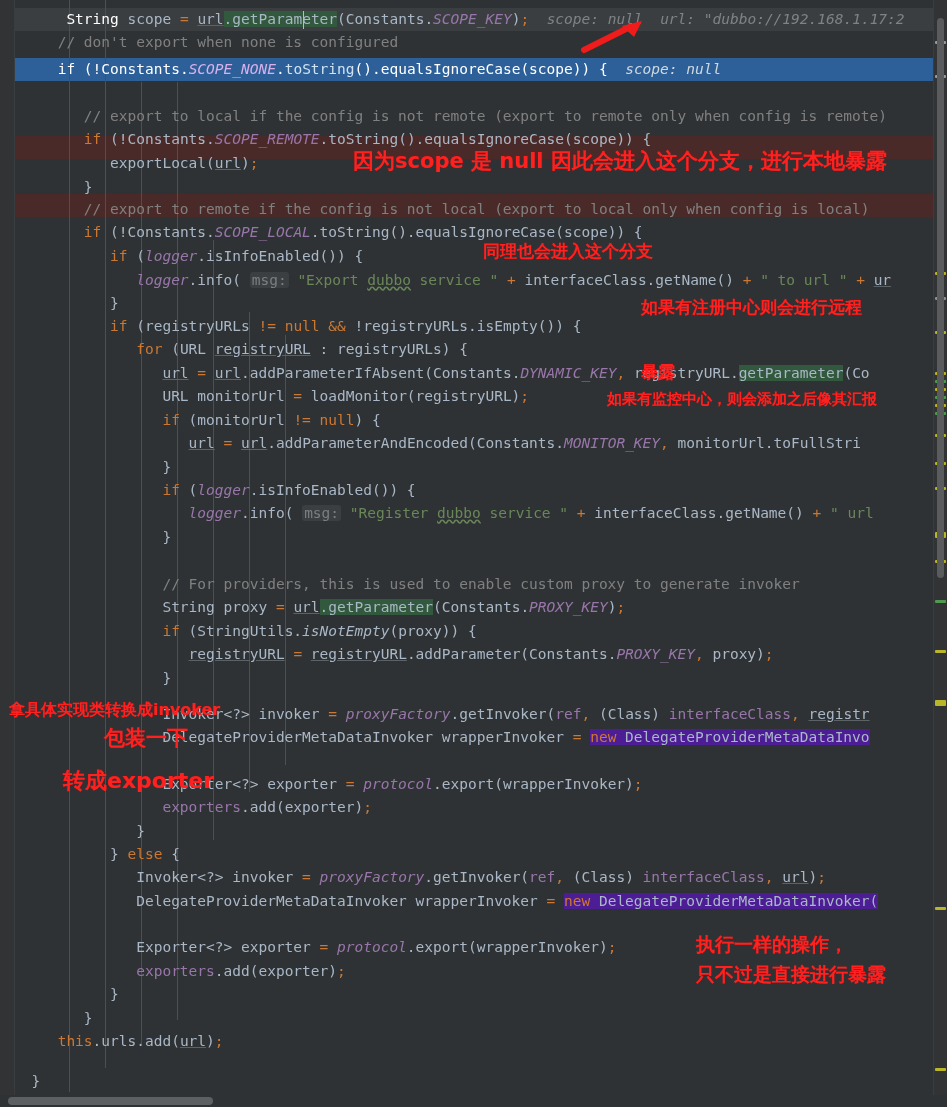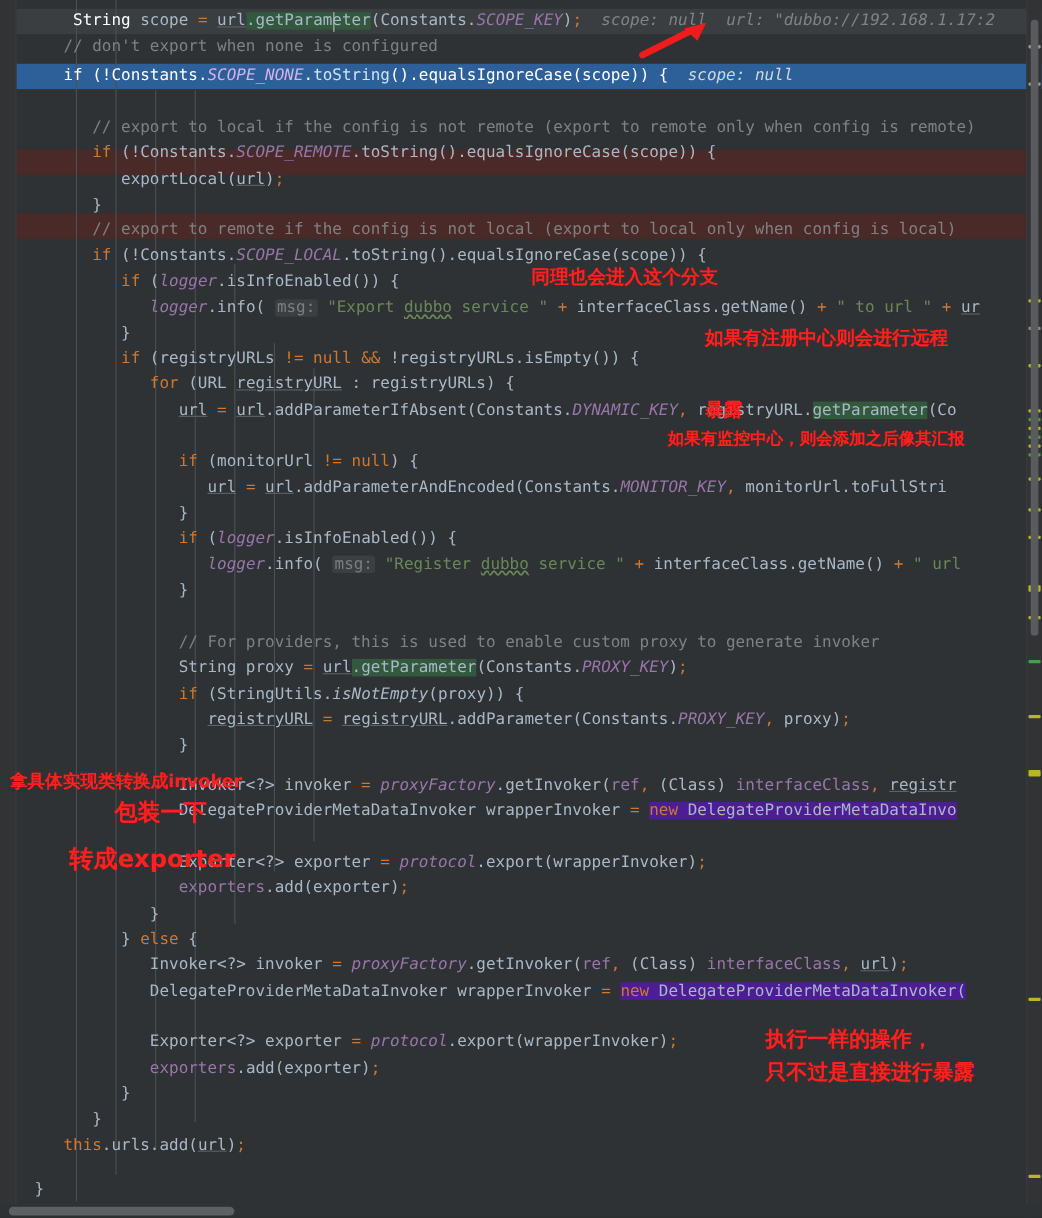--- a/index.html
+++ b/index.html
@@ -217,20 +217,21 @@
     <div class="line" style="top:269px"><span class="txt">              <span class="fldi">logger</span><span class="plain">.info(</span> <span class="hint">msg:</span> <span class="str">"Export </span><span class="str wavy">dubbo</span><span class="str"> service "</span> <span class="semi">+</span> <span class="plain">interfaceClass.getName()</span> <span class="semi">+</span> <span class="str">" to url "</span> <span class="semi">+</span> <span class="plain ul">ur</span></span></div>
 
     <div class="line" style="top:292px"><span class="txt">           <span class="plain">}</span></span></div>
 
     <div class="line" style="top:315px"><span class="txt">           <span class="kw">if</span> <span class="plain">(registryURLs </span><span class="semi">!=</span> <span class="kw">null</span> <span class="semi">&amp;&amp;</span> <span class="plain">!registryURLs.isEmpty()) {</span></span></div>
 
     <div class="line" style="top:338px"><span class="txt">              <span class="kw">for</span> <span class="plain">(URL </span><span class="plain ul">registryURL</span><span class="plain"> : registryURLs) {</span></span></div>
 
     <div class="line" style="top:362px"><span class="txt">                 <span class="plain ul">url</span> <span class="semi">=</span> <span class="plain ul">url</span><span class="plain">.addParameterIfAbsent(Constants.</span><span class="cnst">DYNAMIC_KEY</span><span class="semi">,</span> <span class="plain">registryURL.</span><span class="hl-green"><span class="plain">getParameter</span></span><span class="plain">(Co</span></span></div>
 
+    <div class="line" style="top:385px"><span class="txt">                 <span class="plain">URL monitorUrl </span><span class="semi">=</span> <span class="plain">loadMonitor(registryURL)</span><span class="semi">;</span></span></div>
 
     <div class="line" style="top:409px"><span class="txt">                 <span class="kw">if</span> <span class="plain">(monitorUrl </span><span class="semi">!=</span> <span class="kw">null</span><span class="plain">) {</span></span></div>
 
     <div class="line" style="top:432px"><span class="txt">                    <span class="plain ul">url</span> <span class="semi">=</span> <span class="plain ul">url</span><span class="plain">.addParameterAndEncoded(Constants.</span><span class="cnst">MONITOR_KEY</span><span class="semi">,</span> <span class="plain">monitorUrl.toFullStri</span></span></div>
 
     <div class="line" style="top:456px"><span class="txt">                 <span class="plain">}</span></span></div>
 
     <div class="line" style="top:479px"><span class="txt">                 <span class="kw">if</span> <span class="plain">(</span><span class="fldi">logger</span><span class="plain">.isInfoEnabled()) {</span></span></div>
 
     <div class="line" style="top:502px"><span class="txt">                    <span class="fldi">logger</span><span class="plain">.info(</span> <span class="hint">msg:</span> <span class="str">"Register </span><span class="str wavy">dubbo</span><span class="str"> service "</span> <span class="semi">+</span> <span class="plain">interfaceClass.getName()</span> <span class="semi">+</span> <span class="str">" url</span></span></div>
@@ -270,20 +271,21 @@
     <div class="line" style="top:983px"><span class="txt">           <span class="plain">}</span></span></div>
 
     <div class="line" style="top:1007px"><span class="txt">        <span class="plain">}</span></span></div>
 
     <div class="line" style="top:1030px"><span class="txt">     <span class="kw">this</span><span class="plain">.urls.add(</span><span class="plain ul">url</span><span class="plain">)</span><span class="semi">;</span></span></div>
 
     <div class="line" style="top:1070px"><span class="txt">  <span class="plain">}</span></span></div>
 
   </div>
 
+  <div class="anno" style="left:353px; top:147px; font-size:21px;">因为scope 是 null 因此会进入这个分支，进行本地暴露</div>
 
   <div class="anno" style="left:483px; top:240px; font-size:17px;">同理也会进入这个分支</div>
 
   <div class="anno" style="left:641px; top:296px; font-size:17px;">如果有注册中心则会进行远程</div>
 
   <div class="anno" style="left:641px; top:321px; font-size:17px;margin-top:40px;">暴露</div>
 
   <div class="anno" style="left:607px; top:390px; font-size:15px;">如果有监控中心，则会添加之后像其汇报</div>
 
   <div class="anno" style="left:9px; top:700px; font-size:16px;">拿具体实现类转换成invoker</div>

